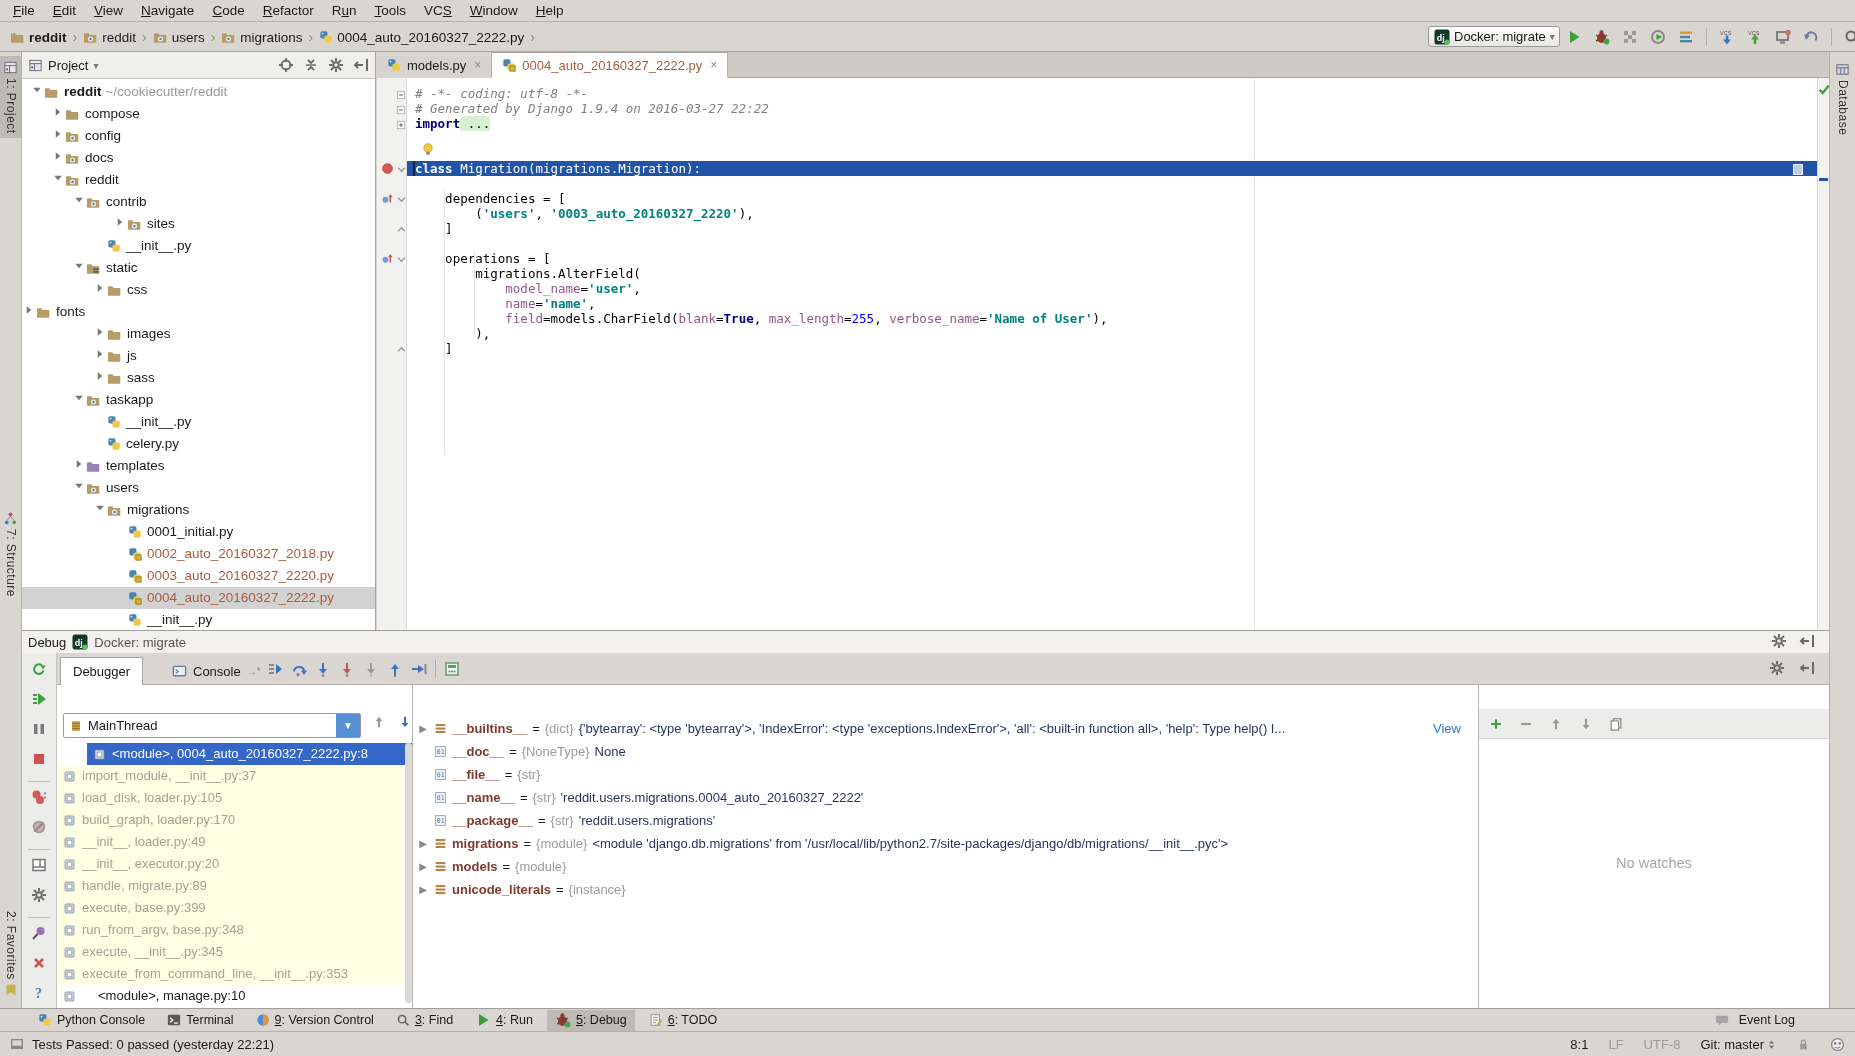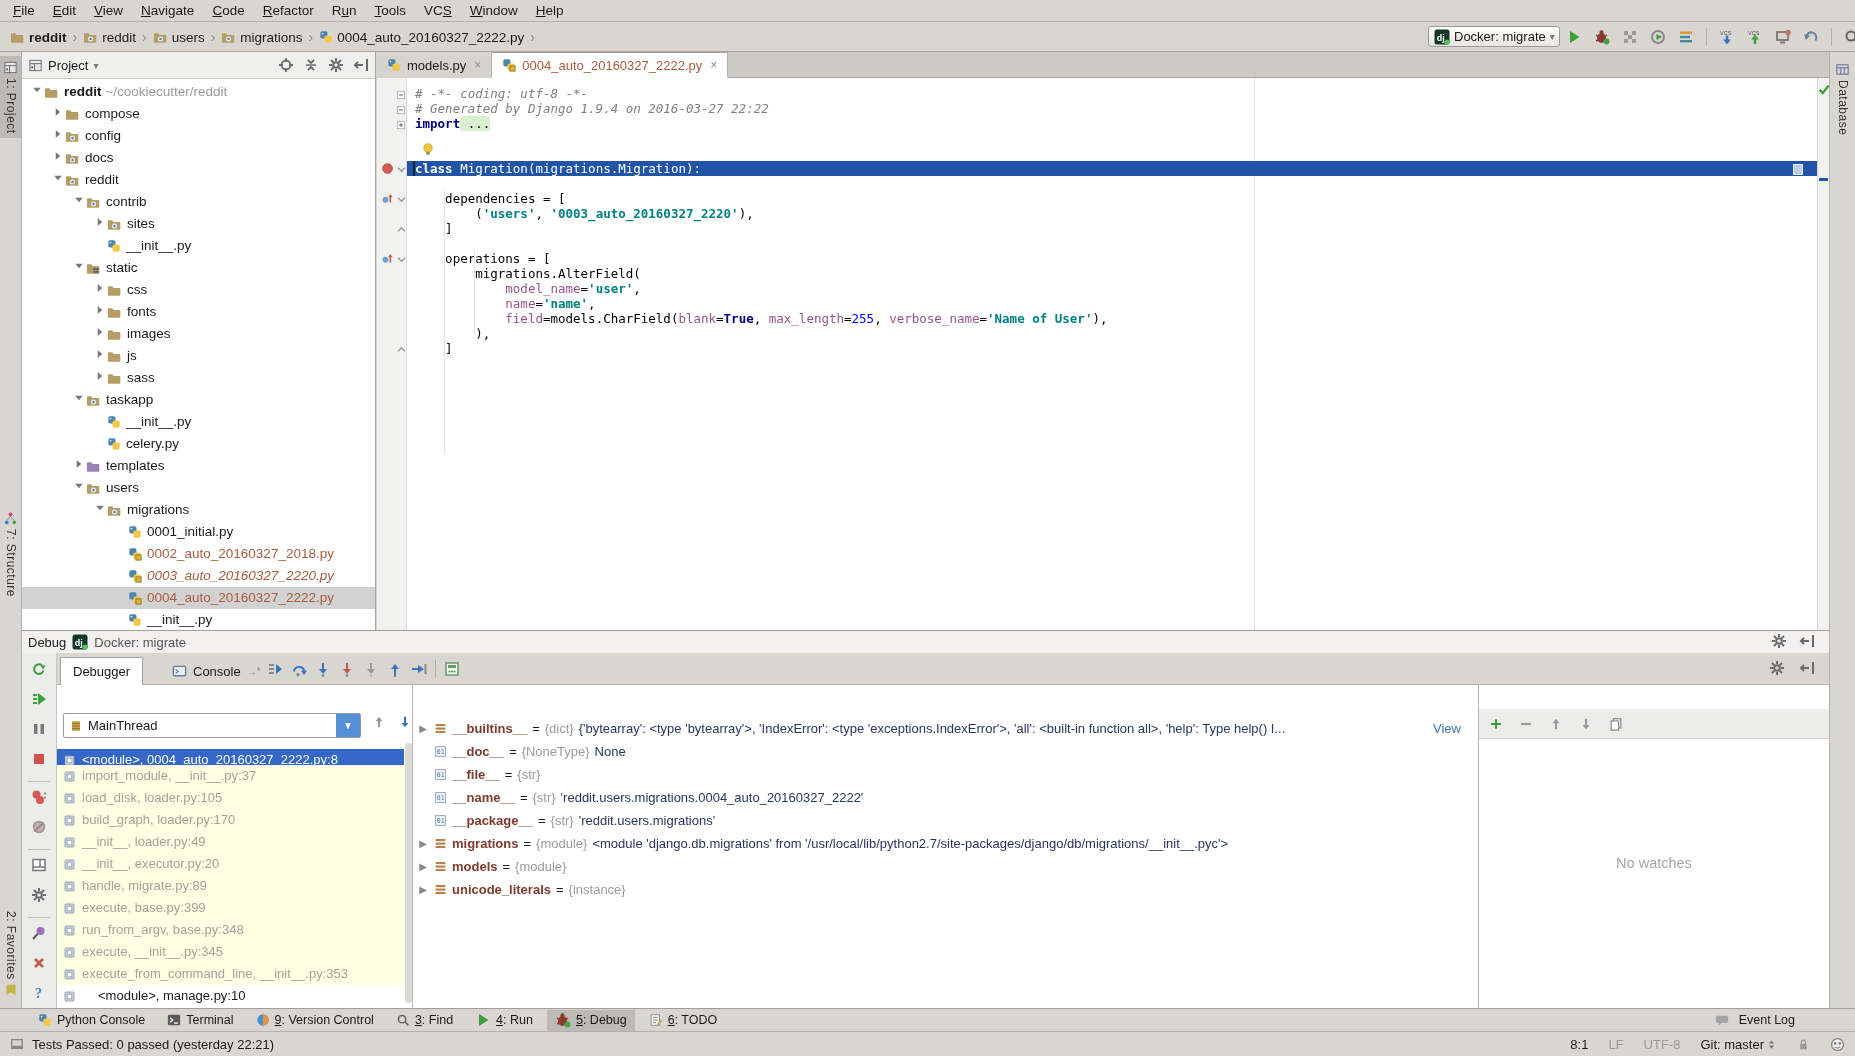--- a/index.html
+++ b/index.html
@@ -353,21 +353,21 @@
                 <circle cx="8" cy="9.6" r="2.7" fill="#eef2f7"></circle>
                 <circle cx="8" cy="9.6" r="1.3" fill="#4a7fb5"></circle>
               </svg></span><span class="tlabel">reddit</span></div>
           <div class="tree-row" style="padding-left: 50px;"><span class="tree-arrow"><svg width="12" height="12" viewBox="0 0 16 16" xmlns="http://www.w3.org/2000/svg">
                 <polygon points="3,5 13,5 8,11" fill="#777"></polygon>
               </svg></span><span class="ico"><svg width="15" height="15" viewBox="0 0 16 16" xmlns="http://www.w3.org/2000/svg">
                 <path d="M1 4.5a1 1 0 0 1 1-1h3.6l1.4 1.8h6.2a1 1 0 0 1 1 1v6.4a1 1 0 0 1-1 1H2a1 1 0 0 1-1-1z" fill="#b69c66"></path>
                 <circle cx="8" cy="9.6" r="2.7" fill="#eef2f7"></circle>
                 <circle cx="8" cy="9.6" r="1.3" fill="#4a7fb5"></circle>
               </svg></span><span class="tlabel">contrib</span></div>
-          <div class="tree-row" style="padding-left: 71px;"><span class="tree-arrow"><svg width="12" height="12" viewBox="0 0 16 16" xmlns="http://www.w3.org/2000/svg">
+          <div class="tree-row" style="padding-left: 71px; margin-left: 20px;"><span class="tree-arrow"><svg width="12" height="12" viewBox="0 0 16 16" xmlns="http://www.w3.org/2000/svg">
                 <polygon points="5,3 11,8 5,13" fill="#777"></polygon>
               </svg></span><span class="ico"><svg width="15" height="15" viewBox="0 0 16 16" xmlns="http://www.w3.org/2000/svg">
                 <path d="M1 4.5a1 1 0 0 1 1-1h3.6l1.4 1.8h6.2a1 1 0 0 1 1 1v6.4a1 1 0 0 1-1 1H2a1 1 0 0 1-1-1z" fill="#b69c66"></path>
                 <circle cx="8" cy="9.6" r="2.7" fill="#eef2f7"></circle>
                 <circle cx="8" cy="9.6" r="1.3" fill="#4a7fb5"></circle>
               </svg></span><span class="tlabel">sites</span></div>
           <div class="tree-row" style="padding-left: 71px;"><span class="tree-arrow"></span><span class="ico"><svg width="14" height="14" viewBox="0 0 16 16" xmlns="http://www.w3.org/2000/svg">
                 <rect x="1.5" y="1.5" width="8.2" height="8.2" rx="2" fill="#4b84ad"></rect>
                 <rect x="6.3" y="6.3" width="8.2" height="8.2" rx="2" fill="#f2c84b"></rect>
                 <circle cx="4" cy="4" r="1" fill="#dfeaf2"></circle>
@@ -381,21 +381,21 @@
                   <rect x="11" y="7.5" width="2.2" height="2.2"></rect>
                   <rect x="8" y="10.5" width="2.2" height="2.2"></rect>
                   <rect x="11" y="10.5" width="2.2" height="2.2"></rect>
                 </g>
               </svg></span><span class="tlabel">static</span></div>
           <div class="tree-row" style="padding-left: 71px;"><span class="tree-arrow"><svg width="12" height="12" viewBox="0 0 16 16" xmlns="http://www.w3.org/2000/svg">
                 <polygon points="5,3 11,8 5,13" fill="#777"></polygon>
               </svg></span><span class="ico"><svg width="15" height="15" viewBox="0 0 16 16" xmlns="http://www.w3.org/2000/svg">
                 <path d="M1 4.5a1 1 0 0 1 1-1h3.6l1.4 1.8h6.2a1 1 0 0 1 1 1v6.4a1 1 0 0 1-1 1H2a1 1 0 0 1-1-1z" fill="#b69c66"></path>
               </svg></span><span class="tlabel">css</span></div>
-          <div class="tree-row" style="padding-left: 71px;"><span class="tree-arrow"><svg width="12" height="12" viewBox="0 0 16 16" xmlns="http://www.w3.org/2000/svg">
+          <div class="tree-row" style=""><span class="tree-arrow"><svg width="12" height="12" viewBox="0 0 16 16" xmlns="http://www.w3.org/2000/svg">
                 <polygon points="5,3 11,8 5,13" fill="#777"></polygon>
               </svg></span><span class="ico"><svg width="15" height="15" viewBox="0 0 16 16" xmlns="http://www.w3.org/2000/svg">
                 <path d="M1 4.5a1 1 0 0 1 1-1h3.6l1.4 1.8h6.2a1 1 0 0 1 1 1v6.4a1 1 0 0 1-1 1H2a1 1 0 0 1-1-1z" fill="#b69c66"></path>
               </svg></span><span class="tlabel">fonts</span></div>
           <div class="tree-row" style="padding-left: 71px;"><span class="tree-arrow"><svg width="12" height="12" viewBox="0 0 16 16" xmlns="http://www.w3.org/2000/svg">
                 <polygon points="5,3 11,8 5,13" fill="#777"></polygon>
               </svg></span><span class="ico"><svg width="15" height="15" viewBox="0 0 16 16" xmlns="http://www.w3.org/2000/svg">
                 <path d="M1 4.5a1 1 0 0 1 1-1h3.6l1.4 1.8h6.2a1 1 0 0 1 1 1v6.4a1 1 0 0 1-1 1H2a1 1 0 0 1-1-1z" fill="#b69c66"></path>
               </svg></span><span class="tlabel">images</span></div>
           <div class="tree-row" style="padding-left: 71px;"><span class="tree-arrow"><svg width="12" height="12" viewBox="0 0 16 16" xmlns="http://www.w3.org/2000/svg">
@@ -447,21 +447,21 @@
           <div class="tree-row" style="padding-left: 92px;"><span class="tree-arrow"></span><span class="ico"><svg width="14" height="14" viewBox="0 0 16 16" xmlns="http://www.w3.org/2000/svg">
                 <rect x="1.5" y="1.5" width="8.2" height="8.2" rx="2" fill="#4b84ad"></rect>
                 <rect x="6.3" y="6.3" width="8.2" height="8.2" rx="2" fill="#f2c84b"></rect>
                 <circle cx="4" cy="4" r="1" fill="#dfeaf2"></circle>
               </svg></span><span class="tlabel">0001_initial.py</span></div>
           <div class="tree-row brown" style="padding-left: 92px;"><span class="tree-arrow"></span><span class="ico"><svg width="14" height="14" viewBox="0 0 16 16" xmlns="http://www.w3.org/2000/svg">
                 <rect x="1.5" y="1.5" width="8.2" height="8.2" rx="2" fill="#4b84ad"></rect>
                 <rect x="6.3" y="6.3" width="8.2" height="8.2" rx="2" fill="#f2c84b"></rect>
                 <rect x="9" y="9" width="6" height="6" fill="#d8b43c" stroke="#8a7a20"></rect>
               </svg></span><span class="tlabel">0002_auto_20160327_2018.py</span></div>
-          <div class="tree-row brown" style="padding-left: 92px; font-style: italic;"><span class="tree-arrow"></span><span class="ico"><svg width="14" height="14" viewBox="0 0 16 16" xmlns="http://www.w3.org/2000/svg">
+          <div class="tree-row brown" style="padding-left: 92px;"><span class="tree-arrow"></span><span class="ico"><svg width="14" height="14" viewBox="0 0 16 16" xmlns="http://www.w3.org/2000/svg">
                 <rect x="1.5" y="1.5" width="8.2" height="8.2" rx="2" fill="#4b84ad"></rect>
                 <rect x="6.3" y="6.3" width="8.2" height="8.2" rx="2" fill="#f2c84b"></rect>
                 <rect x="9" y="9" width="6" height="6" fill="#d8b43c" stroke="#8a7a20"></rect>
               </svg></span><span class="tlabel">0003_auto_20160327_2220.py</span></div>
           <div class="tree-row sel brown" style="padding-left: 92px;"><span class="tree-arrow"></span><span class="ico"><svg width="14" height="14" viewBox="0 0 16 16" xmlns="http://www.w3.org/2000/svg">
                 <rect x="1.5" y="1.5" width="8.2" height="8.2" rx="2" fill="#4b84ad"></rect>
                 <rect x="6.3" y="6.3" width="8.2" height="8.2" rx="2" fill="#f2c84b"></rect>
                 <rect x="9" y="9" width="6" height="6" fill="#d8b43c" stroke="#8a7a20"></rect>
               </svg></span><span class="tlabel">0004_auto_20160327_2222.py</span></div>
           <div class="tree-row" style="padding-left: 92px;"><span class="tree-arrow"></span><span class="ico"><svg width="14" height="14" viewBox="0 0 16 16" xmlns="http://www.w3.org/2000/svg">
@@ -743,21 +743,21 @@
             <span class="ico"><svg width="14" height="14" viewBox="0 0 16 16" xmlns="http://www.w3.org/2000/svg">
                 <path d="M8 14V6.5" stroke="#999" stroke-width="2.4"></path>
                 <polygon points="4,7 12,7 8,2" fill="#999"></polygon>
               </svg></span>
             <span class="ico"><svg width="14" height="14" viewBox="0 0 16 16" xmlns="http://www.w3.org/2000/svg">
                 <path d="M8 2v7.5" stroke="#3b74bf" stroke-width="2.4"></path>
                 <polygon points="4,9 12,9 8,14" fill="#3b74bf"></polygon>
               </svg></span>
           </div>
         <div id="frames-list">
-            <div class="frame-row selected" style="top: 64px;">
+            <div class="frame-row selected" style="top: 58px; margin-left: 30px;">
               <span class="ico"><svg width="13" height="13" viewBox="0 0 16 16" xmlns="http://www.w3.org/2000/svg">
                   <rect x="2.5" y="2.5" width="11" height="11" rx="1" fill="#dde4ee" stroke="#7a8aa0"></rect>
                   <rect x="5" y="5" width="6" height="6" fill="#fff" stroke="#7a8aa0"></rect>
                 </svg></span>
               <span>&lt;module&gt;, 0004_auto_20160327_2222.py:8</span>
             </div>
             <div class="frame-row lib" style="top: 80px;">
               <span class="ico"><svg width="13" height="13" viewBox="0 0 16 16" xmlns="http://www.w3.org/2000/svg">
                   <rect x="2.5" y="2.5" width="11" height="11" rx="1" fill="#dde4ee" stroke="#7a8aa0"></rect>
                   <rect x="5" y="5" width="6" height="6" fill="#fff" stroke="#7a8aa0"></rect>

